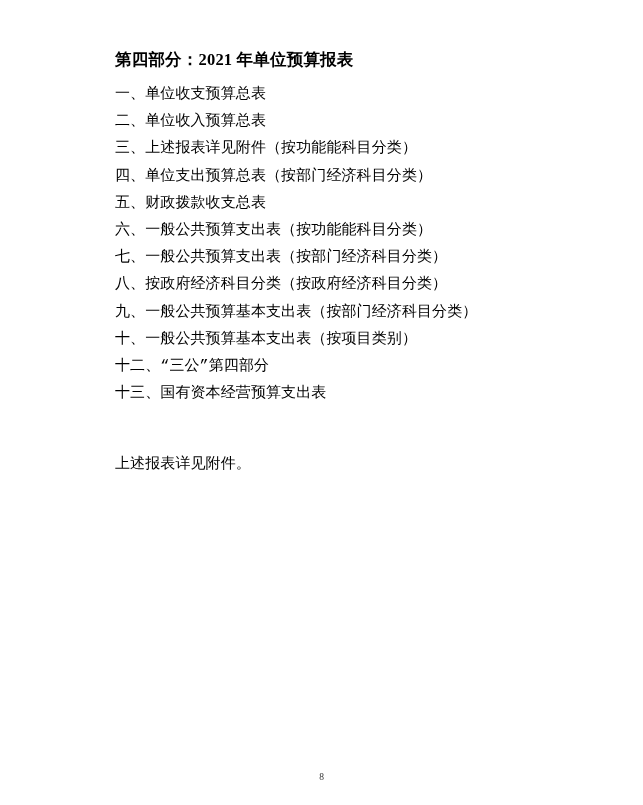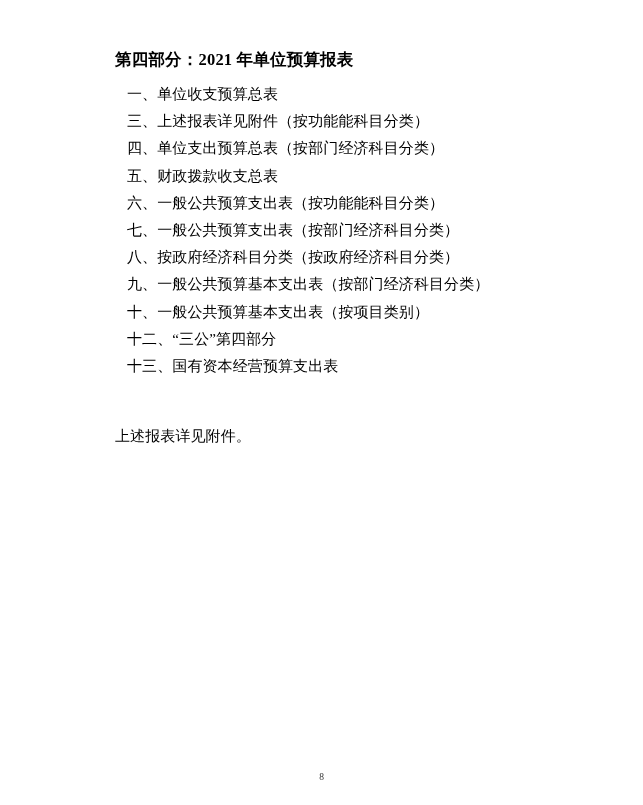--- a/index.html
+++ b/index.html
@@ -30,22 +30,23 @@
   .doc-title {
     font-size: 16.5px;
     font-weight: bold;
     letter-spacing: 0.2px;
     margin: 0 0 16px 0;
     line-height: 1.4;
     white-space: nowrap;
   }
   .toc-list {
     list-style: none;
-    margin: 12px;
+    margin: 0;
     padding: 0;
+    font-family: Liberation Mono, monospace;
   }
   .toc-item {
     font-size: 15px;
     line-height: 1.0;
     padding: 0 0 12.2px 0;
     white-space: nowrap;
     letter-spacing: 0.1px;
   }
   .note {
     margin-top: 40px;
@@ -68,20 +69,21 @@
 </head>
 <body>
 
 <div class="page">
   <div class="content">
 
     <h1 class="doc-title">第四部分：2021 年单位预算报表</h1>
 
     <ul class="toc-list">
       <li class="toc-item">一、单位收支预算总表</li>
+      <li class="toc-item">二、单位收入预算总表</li>
       <li class="toc-item">三、上述报表详见附件（按功能能科目分类）</li>
       <li class="toc-item">四、单位支出预算总表（按部门经济科目分类）</li>
       <li class="toc-item">五、财政拨款收支总表</li>
       <li class="toc-item">六、一般公共预算支出表（按功能能科目分类）</li>
       <li class="toc-item">七、一般公共预算支出表（按部门经济科目分类）</li>
       <li class="toc-item">八、按政府经济科目分类（按政府经济科目分类）</li>
       <li class="toc-item">九、一般公共预算基本支出表（按部门经济科目分类）</li>
       <li class="toc-item">十、一般公共预算基本支出表（按项目类别）</li>
       <li class="toc-item">十二、“三公”第四部分</li>
       <li class="toc-item">十三、国有资本经营预算支出表</li>

